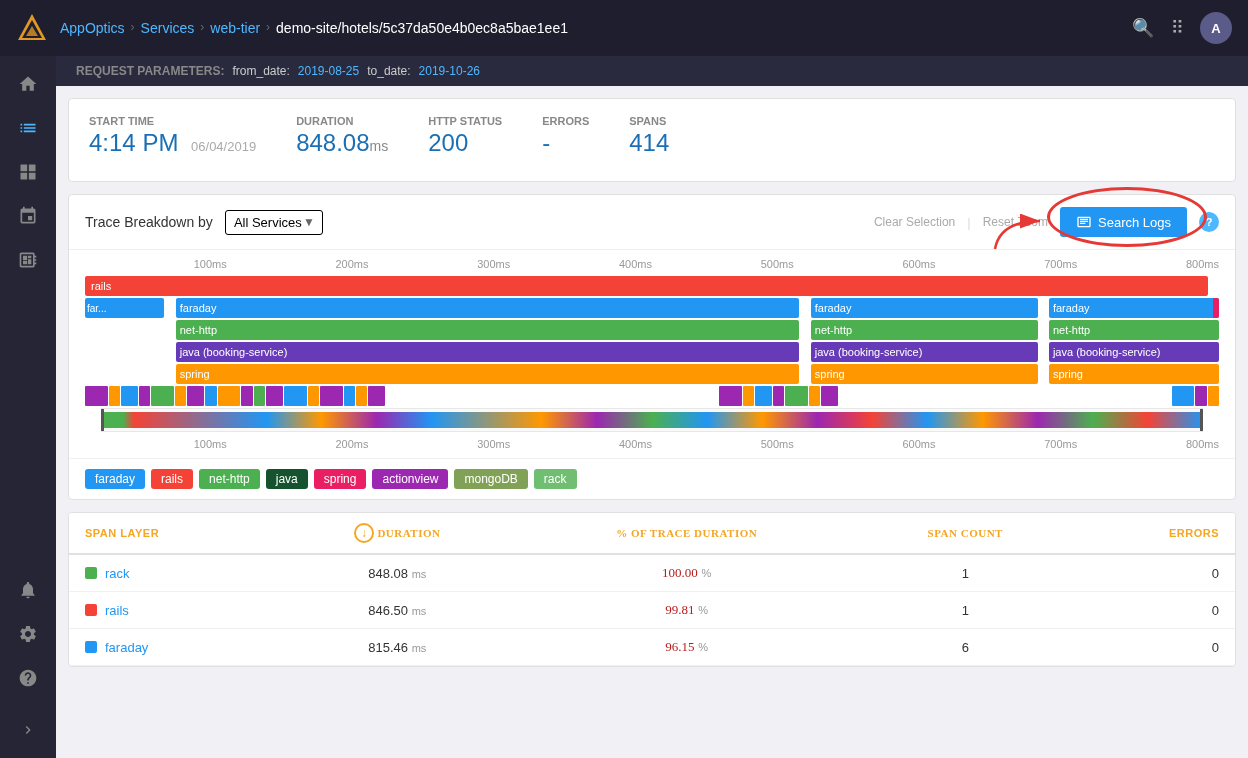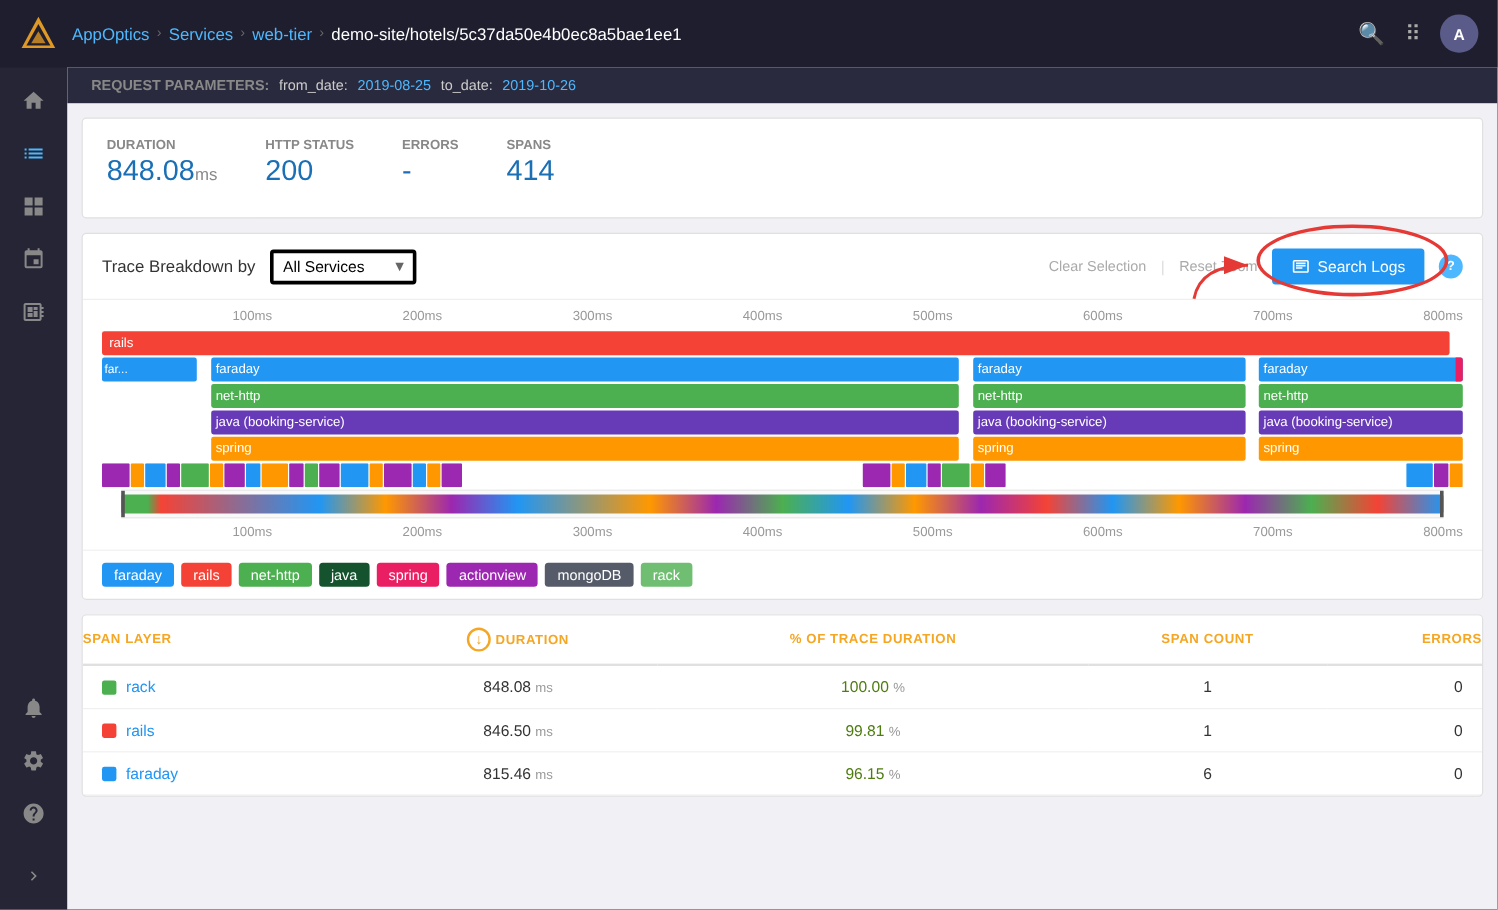--- a/index.html
+++ b/index.html
@@ -138,22 +138,22 @@
       padding: 12px 16px;
       border-bottom: 1px solid #eee;
       gap: 12px;
     }
     .trace-title {
       font-size: 14px;
       font-weight: 500;
       color: #333;
     }
     .trace-select {
-      padding: 4px 40px 4px 8px;
-      border: 3px solid #000000;
+      padding: 4px 20px 4px 8px;
+      border: 1px solid #000000;
       border-radius: 3px;
       font-size: 13px;
       background: #fff;
       appearance: none;
       -webkit-appearance: none;
       cursor: pointer;
     }
     .select-wrap {
       position: relative;
       display: inline-block;
@@ -268,65 +268,65 @@
       font-size: 12px;
       color: #fff;
       font-weight: 500;
     }
     .tag.faraday { background: #2196f3; }
     .tag.rails { background: #f44336; }
     .tag.net-http { background: #4caf50; }
     .tag.java { background: #14532d; }
     .tag.spring { background: #e91e63; }
     .tag.actionview { background: #9c27b0; }
-    .tag.mongodb { background: #0f172a; opacity: 0.7; }
+    .tag.mongodb { background: #4d7c0f; opacity: 0.7; }
     .tag.rack { background: #4caf50; opacity: 0.8; }
 
     
     .span-table {
       background: #fff;
       margin: 12px;
       border-radius: 4px;
       border: 1px solid #e0e0e0;
       overflow: hidden;
     }
     .span-table table {
       width: 100%;
       border-collapse: collapse;
     }
     .span-table th {
       font-size: 11px;
       font-weight: 700;
       color: #f5a623;
       text-transform: uppercase;
-      padding: 10px 0;
+      padding: 10px 16px;
       text-align: left;
       border-bottom: 2px solid #e0e0e0;
       background: #fff;
       letter-spacing: 0.5px;
     }
     .span-table th.right { text-align: right; }
-    .span-table th.center { text-align: center; }
+    .span-table th.center { text-align: center; font-family: Liberation Serif, serif; }
     .span-table td {
       padding: 10px 16px;
       border-bottom: 1px solid #f0f0f0;
       font-size: 13px;
     }
     .span-table td.right { text-align: right; }
     .span-table td.center { text-align: center; }
     .span-layer { display: flex; align-items: center; gap: 8px; }
     .color-dot {
       width: 12px; height: 12px;
       border-radius: 2px;
       flex-shrink: 0;
     }
     .span-link { color: #2196f3; cursor: pointer; text-decoration: none; }
     .duration-val { color: #333; }
     .duration-ms { color: #999; font-size: 11px; }
-    .pct-val { color: #4d7c0f; }
+    .pct-val { color: #b91c1c; font-family: Liberation Serif, serif; }
     .pct-sym { color: #999; font-size: 11px; }
 
     
     .dl-icon {
       display: inline-block;
       width: 20px; height: 20px;
       border: 2px solid #f5a623;
       border-radius: 50%;
       line-height: 16px;
       text-align: center;
@@ -427,20 +427,27 @@
     <div class="request-bar">
       <span class="label">REQUEST PARAMETERS:</span>
       <span>from_date:</span>
       <span class="param">2019-08-25</span>
       <span>to_date:</span>
       <span class="param">2019-10-26</span>
     </div>
 
     <div class="card">
       <div class="metrics-row">
+        <div class="metric">
+          <span class="metric-label">START TIME</span>
+          <span class="metric-value">
+            <span>4:14 PM</span>
+            <span class="metric-sub" style="font-size:13px; margin-left:6px;">06/04/2019</span>
+          </span>
+        </div>
         <div class="metric">
           <span class="metric-label">DURATION</span>
           <span class="metric-value">
             <span>848.08</span><span class="ms">ms</span>
           </span>
         </div>
         <div class="metric">
           <span class="metric-label">HTTP STATUS</span>
           <span class="metric-value">200</span>
         </div>

